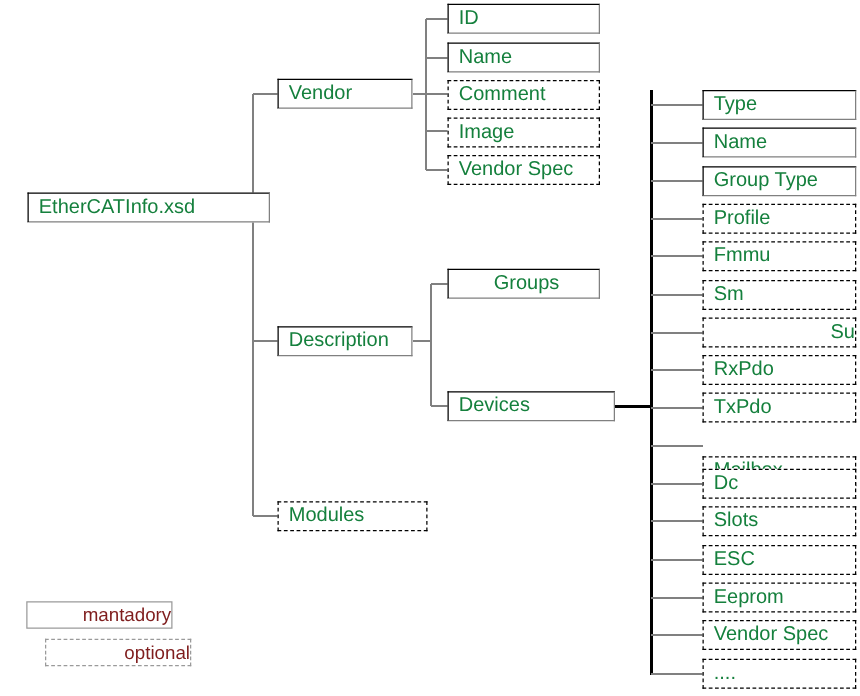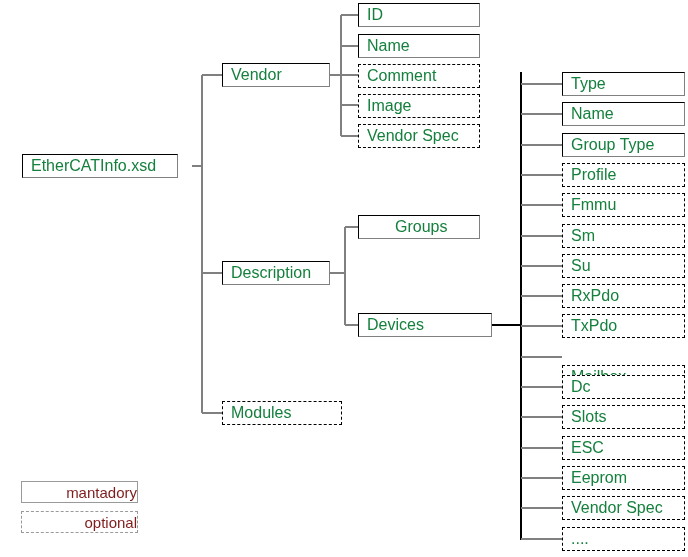--- a/index.html
+++ b/index.html
@@ -49,21 +49,21 @@
     box-sizing:border-box;
     display:flex;
     align-items:center;
     justify-content:flex-end;
     background:#ffffff;
     font-size:15px;
     color:#7f1d1d;
     white-space:nowrap;
   }
   .legend-box.mandatory{ border:1px solid #9a9a9a; }
-  .legend-box.optional{ border:1px dashed #9a9a9a; }
+  .legend-box.optional{ border:1px dashed #9a9a9a;margin-left:15px; }
 </style>
 </head>
 <body>
 
 <div id="diagram">
 
   <svg id="edges" viewBox="0 0 688 557" width="688" height="557" xmlns="http://www.w3.org/2000/svg">
 
     <g fill="none" stroke="#808080" stroke-width="1.6" shape-rendering="crispEdges">
 
@@ -113,21 +113,21 @@
       <path d="M521,357 L562,357"></path>
       <path d="M521,387 L562,387"></path>
       <path d="M521,417 L562,417"></path>
       <path d="M521,448 L562,448"></path>
       <path d="M521,478 L562,478"></path>
       <path d="M521,508 L562,508"></path>
       <path d="M521,539 L562,539"></path>
     </g>
   </svg>
 
-  <div class="node mandatory" style="left:22px; top:154px; width:156px; height:24px;text-align:right;">
+  <div class="node mandatory" style="left:22px; top:154px; width:194px; height:24px;text-align:right;">
     <span>EtherCATInfo.xsd</span>
   </div>
 
   <div class="node mandatory" style="left:222px; top:63px; width:108px; height:24px;">
     <span>Vendor</span>
   </div>
 
   <div class="node mandatory" style="left:222px; top:261px; width:108px; height:24px;">
     <span>Description</span>
   </div>
@@ -170,21 +170,21 @@
   </div>
   <div class="node optional" style="left:562px; top:163px; width:123px; height:24px;">
     <span>Profile</span>
   </div>
   <div class="node optional" style="left:562px; top:193px; width:123px; height:24px;">
     <span>Fmmu</span>
   </div>
   <div class="node optional" style="left:562px; top:224px; width:123px; height:24px;">
     <span>Sm</span>
   </div>
-  <div class="node optional" style="left:562px; top:254px; width:123px; height:24px;">
+  <div class="node optional" style="left:562px; top:254px; width:123px; height:24px;justify-content:flex-end;">
     <span>Su</span>
   </div>
   <div class="node optional" style="left:562px; top:284px; width:123px; height:24px;">
     <span>RxPdo</span>
   </div>
   <div class="node optional" style="left:562px; top:314px; width:123px; height:24px;">
     <span>TxPdo</span>
   </div>
   <div class="node optional" style="left:562px; top:345px; width:123px; height:24px;margin-top:20px;">
     <span>Mailbox</span>

